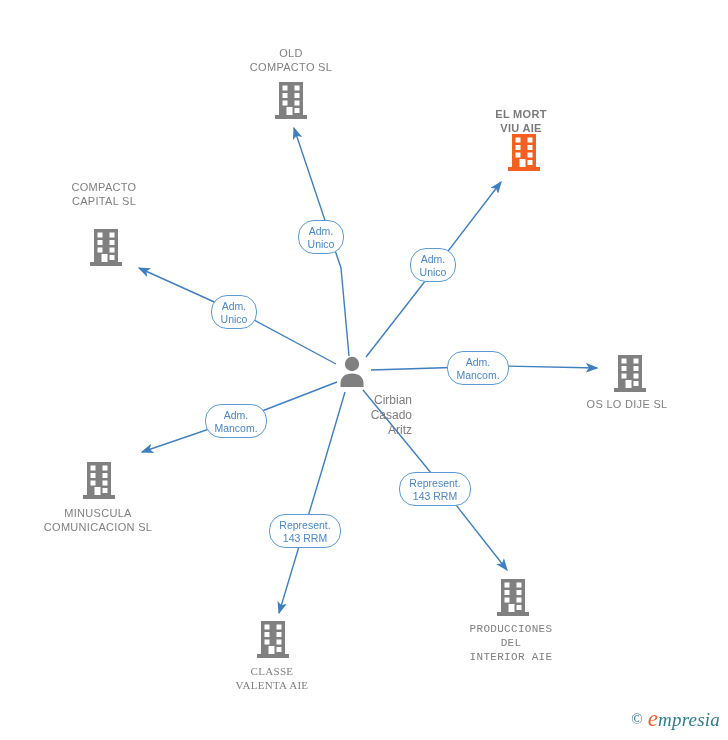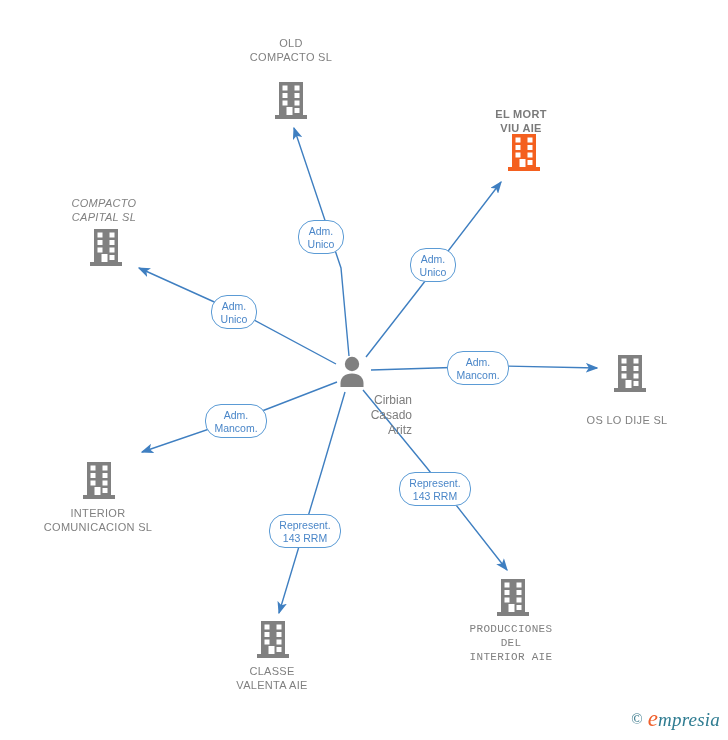--- a/index.html
+++ b/index.html
@@ -136,33 +136,33 @@
         <use href="#building" x="82" y="460" width="34" height="40" color="#808080"></use>
         <use href="#building" x="496" y="577" width="34" height="40" color="#808080"></use>
         <use href="#building" x="256" y="619" width="34" height="40" color="#808080"></use>
       </g>
   </svg>
 
   <div id="labels-layer">
       <div class="center-label" style="width: 120px; left: 292px; top: 393px;">Cirbian
 Casado
 Aritz</div>
-      <div class="node-label" style="width: 160px; left: 211px; top: 36px;">OLD
+      <div class="node-label" style="width: 160px; left: 211px; top: 46px;">OLD
 COMPACTO  SL</div>
       <div class="node-label highlighted" style="width: 150px; left: 446px; top: 107px;">EL MORT
 VIU  AIE</div>
-      <div class="node-label" style="width: 150px; left: 29px; top: 196px; font-style: italic;">COMPACTO
+      <div class="node-label" style="width: 150px; left: 29px; top: 180px;">COMPACTO
 CAPITAL  SL</div>
-      <div class="node-label" style="width: 150px; left: 552px; top: 397px; margin-top: 16px;">OS LO DIJE  SL</div>
-      <div class="node-label" style="width: 180px; left: 8px; top: 506px;">INTERIOR
+      <div class="node-label" style="width: 150px; left: 552px; top: 397px;">OS LO DIJE  SL</div>
+      <div class="node-label" style="width: 180px; left: 8px; top: 506px;">MINUSCULA
 COMUNICACION SL</div>
       <div class="node-label" style="width: 170px; left: 426px; top: 622px; font-family: Liberation Mono, monospace;">PRODUCCIONES
 DEL
 INTERIOR AIE</div>
-      <div class="node-label" style="width: 160px; left: 192px; top: 664px;">CLASSE
+      <div class="node-label" style="width: 160px; left: 192px; top: 664px; font-family: Liberation Serif, serif;">CLASSE
 VALENTA AIE</div>
     </div>
   <div id="edge-labels-layer">
       <div class="edge-label" style="left: 298px; top: 220px; width: 46px; height: 34px;">Adm.
 Unico</div>
       <div class="edge-label" style="left: 410px; top: 248px; width: 46px; height: 34px;">Adm.
 Unico</div>
       <div class="edge-label" style="left: 211px; top: 295px; width: 46px; height: 34px;">Adm.
 Unico</div>
       <div class="edge-label" style="left: 447px; top: 351px; width: 62px; height: 34px;">Adm.

